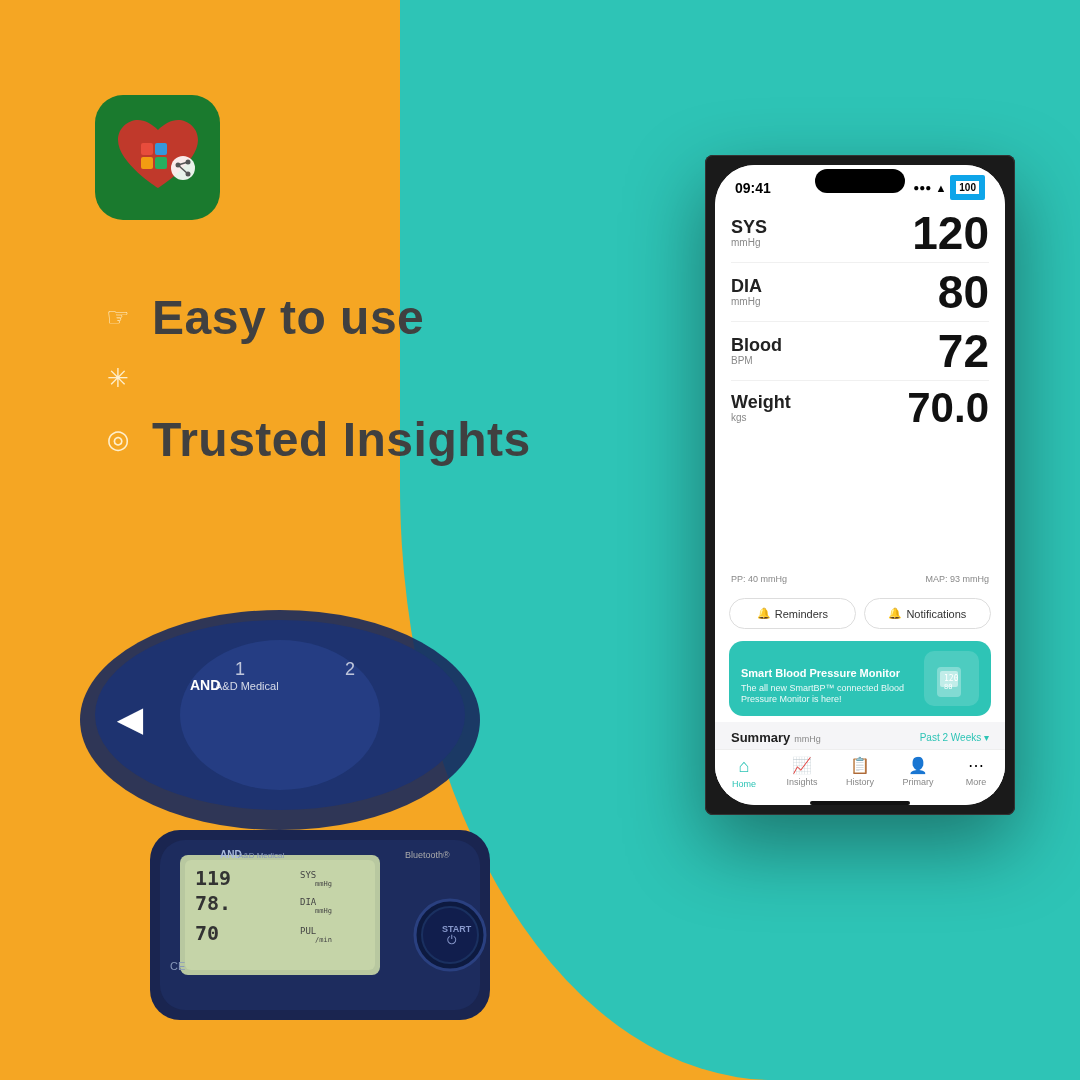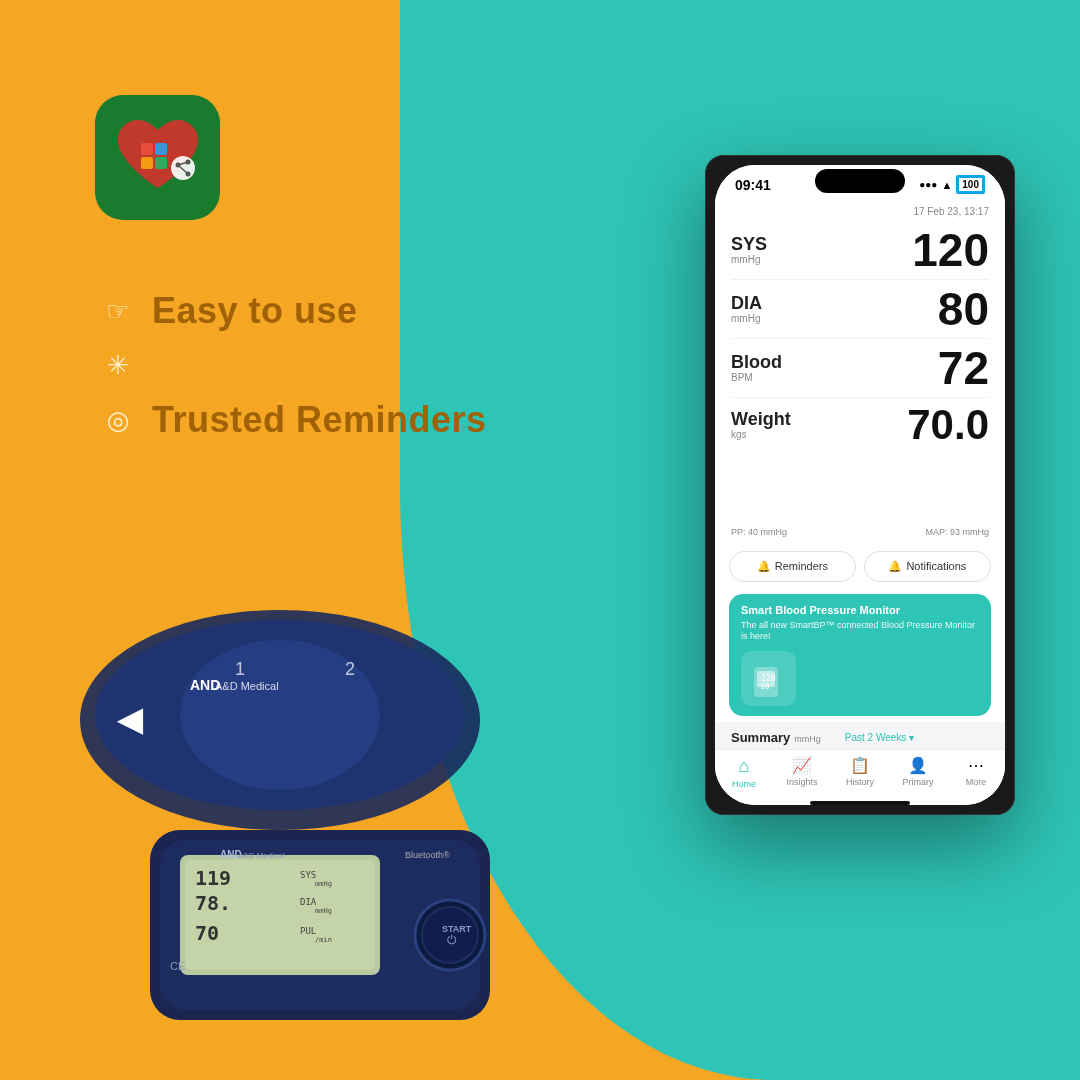--- a/index.html
+++ b/index.html
@@ -58,39 +58,39 @@
       color: #FFF8E1;
     }
     .feature-icon {
       font-size: 26px;
       margin-right: 16px;
       opacity: 0.9;
       min-width: 36px;
       text-align: center;
     }
     .feature-text {
-      font-size: 36px;
+      font-size: 48px;
       font-weight: 700;
-      color: #a16207;
+      color: #404040;
       letter-spacing: 0.5px;
     }
 
     
     .phone-wrapper {
       position: absolute;
       top: 155px;
       right: 65px;
       z-index: 20;
       width: 310px;
     }
     .phone-outer {
       width: 310px;
       height: 660px;
       background: #1a1a1a;
-      border-radius: 19px;
+      border-radius: 8px;
       padding: 10px;
       box-shadow: 0 30px 80px rgba(0,0,0,0.4), inset 0 0 0 1px #333;
       position: relative;
     }
     .phone-screen {
       width: 100%;
       height: 100%;
       background: #f5f5f7;
       border-radius: 40px;
       overflow: hidden;
@@ -207,24 +207,23 @@
       color: #333;
       cursor: pointer;
     }
 
     .promo-card {
       margin: 6px 14px;
       background: #2EC4B6;
       border-radius: 14px;
       padding: 10px 12px;
       display: flex;
-      align-items: flex-start;
+      align-items: flex-end;
       gap: 8px;
       min-height: 70px;
-      flex-direction: column;
     }
     .promo-text { flex: 1; }
     .promo-title {
       font-size: 11px;
       font-weight: 700;
       color: #fff;
       margin-bottom: 4px;
     }
     .promo-desc {
       font-size: 9px;
@@ -237,24 +236,24 @@
       background: rgba(255,255,255,0.15);
       border-radius: 10px;
       display: flex;
       align-items: center;
       justify-content: center;
       font-size: 28px;
     }
 
     .summary-bar {
       display: flex;
+      justify-content: space-between;
       align-items: center;
       padding: 8px 16px 4px;
       background: #f5f5f7;
-      gap: 24px;
     }
     .summary-label {
       font-size: 13px;
       font-weight: 700;
       color: #222;
     }
     .summary-period {
       font-size: 10px;
       color: #2EC4B6;
       font-weight: 400;
@@ -329,21 +328,21 @@
 <div class="features">
   <div class="feature-item">
     <span class="feature-icon">☞</span>
     <span class="feature-text">Easy to use</span>
   </div>
   <div class="feature-item">
     <span class="feature-icon">✳</span>
   </div>
   <div class="feature-item">
     <span class="feature-icon">◎</span>
-    <span class="feature-text">Trusted Reminders</span>
+    <span class="feature-text">Trusted Insights</span>
   </div>
 </div>
 
 <div class="bp-monitor">
   <svg width="530" height="430" viewBox="0 0 530 430">
 
     <ellipse cx="220" cy="120" rx="200" ry="110" fill="#1a2a5c" opacity="0.9"></ellipse>
     <ellipse cx="220" cy="115" rx="185" ry="95" fill="#1e3370"></ellipse>
 
     <ellipse cx="220" cy="115" rx="100" ry="75" fill="#2a4490" opacity="0.6"></ellipse>
@@ -392,27 +391,26 @@
   <div class="phone-outer">
     <div class="dynamic-island"></div>
     <div class="phone-screen">
 
       <div class="status-bar">
         <span class="status-time">09:41</span>
         <div style="width:90px;"></div>
         <div class="status-icons">
           <span style="font-size:10px;">●●●</span>
           <span style="font-size:11px;">▲</span>
-          <span style="font-size:10px; border:3px solid #0ea5e9; padding:1px 3px; border-radius:2px;">100</span>
+          <span style="font-size:10px; border:6px solid #0ea5e9; padding:1px 3px; border-radius:2px;">100</span>
         </div>
       </div>
 
       <div class="app-content">
 
-        <div class="reading-date">17 Feb 23, 13:17</div>
 
         <div class="readings-area">
 
           <div class="reading-row">
             <div class="reading-label">
               <div class="reading-label-main">SYS</div>
               <div class="reading-label-unit">mmHg</div>
             </div>
             <div class="reading-value">120</div>
           </div>

